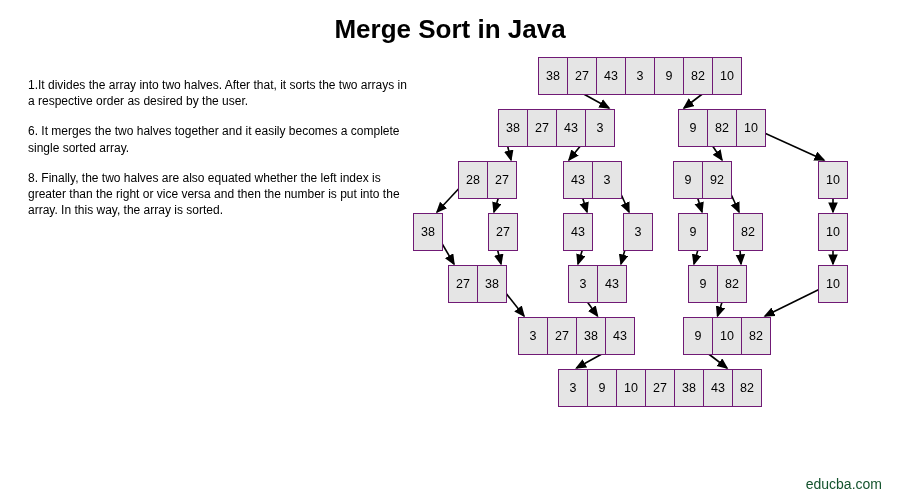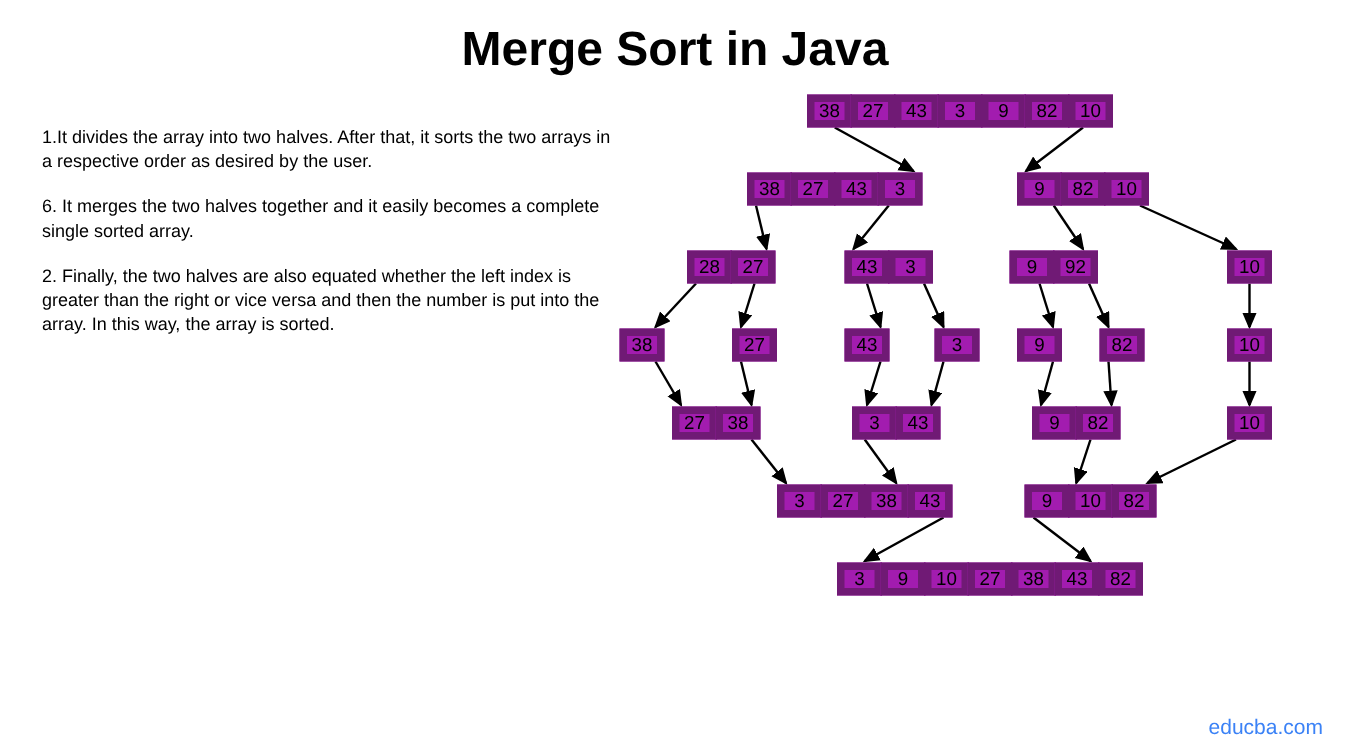--- a/index.html
+++ b/index.html
@@ -7,21 +7,21 @@
     width: 900px;
     height: 500px;
     background: #fff;
     font-family: Arial, Helvetica, sans-serif;
     color: #000;
     position: relative;
     overflow: hidden;
   }
   .title {
     text-align: center;
-    font-size: 32px;
+    font-size: 26px;
     font-weight: bold;
     padding-top: 14px;
   }
   .content {
     display: flex;
     padding: 10px 10px 0 28px;
   }
   .text-col {
     width: 380px;
     font-size: 12px;
@@ -33,54 +33,54 @@
     position: relative;
     width: 470px;
     height: 400px;
   }
   .node {
     position: absolute;
     display: flex;
   }
   .cell {
     width: 30px;
-    height: 22px;
-    border: 5px solid #701a75;
-    background: #a21caf;
+    height: 38px;
+    border: 1px solid #701a75;
+    background: #e5e5e5;
     font-size: 12.5px;
     display: flex;
     align-items: center;
     justify-content: center;
     margin-left: -1px;
   }
   .cell:first-child { margin-left: 0; }
   svg.arrows {
     position: absolute;
     top: 0; left: 0;
     width: 470px; height: 400px;
     pointer-events: none;
   }
   .watermark {
     position: absolute;
     bottom: 8px;
     right: 18px;
     font-size: 14px;
-    color: #3b82f6;
+    color: #14532d;
   }
 </style>
 </head>
 <body>
 
 <div class="title">Merge Sort in Java</div>
 
 <div class="content">
   <div class="text-col">
     <p>1.It divides the array into two halves. After that, it sorts the two arrays in a respective order as desired by the user.</p>
     <p>6. It merges the two halves together and it easily becomes a complete single sorted array.</p>
-    <p>2.  Finally, the two halves are also equated whether the left index is greater than the right or vice versa and then the number is put into the array. In this way, the array is sorted.</p>
+    <p>8.  Finally, the two halves are also equated whether the left index is greater than the right or vice versa and then the number is put into the array. In this way, the array is sorted.</p>
   </div>
   <div class="diagram" id="diagram">
     <svg class="arrows" id="arrow-layer">
       <defs>
         <marker id="ah" markerWidth="8" markerHeight="8" refX="6" refY="3" orient="auto">
           <path d="M0,0 L7,3 L0,6 Z" fill="#000"></path>
         </marker>
       </defs>
     <line x1="148.5" y1="24" x2="201" y2="53" stroke="#000" stroke-width="1.6" marker-end="url(#ah)"></line>
         <line x1="314" y1="24" x2="276" y2="53" stroke="#000" stroke-width="1.6" marker-end="url(#ah)"></line>

